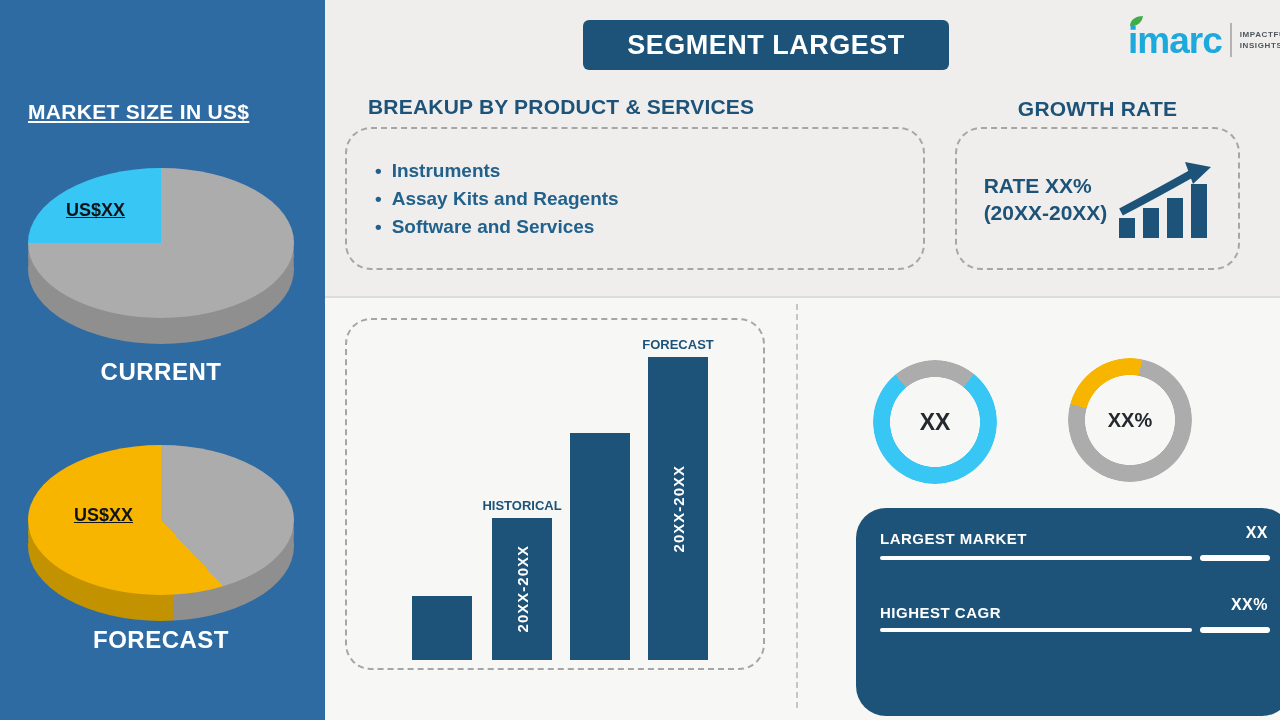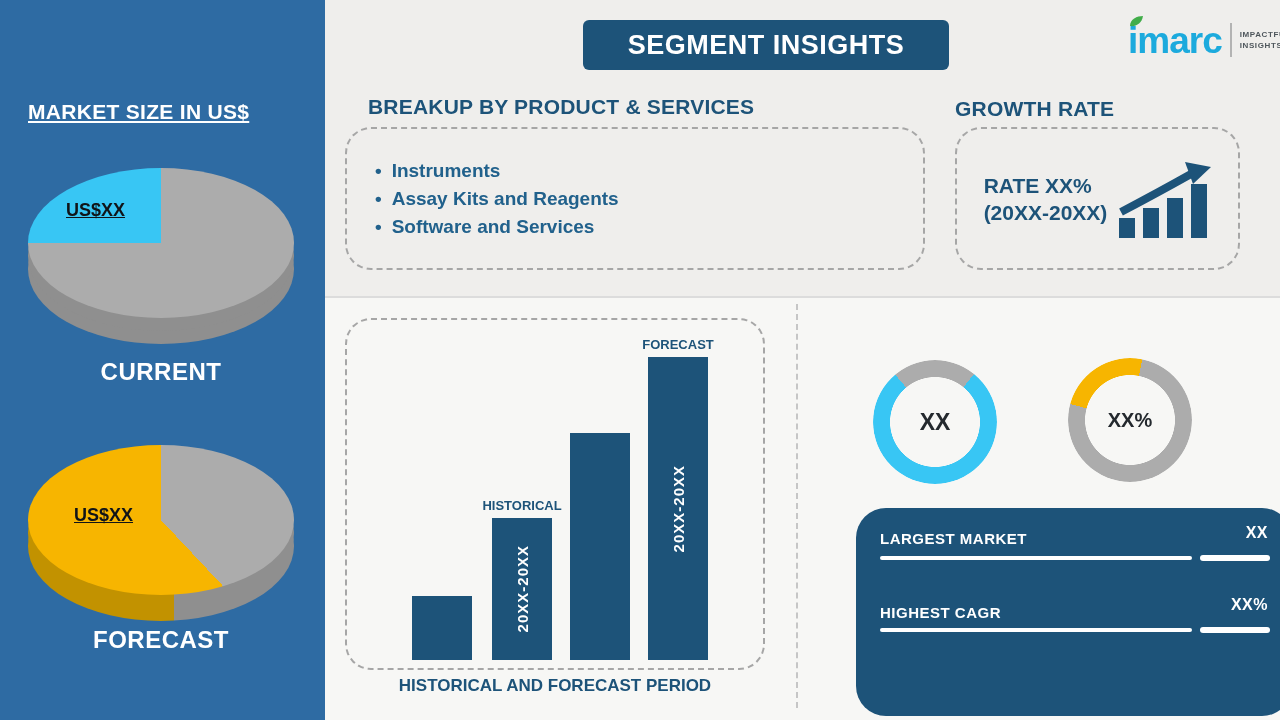--- a/index.html
+++ b/index.html
@@ -33,21 +33,21 @@
   .logo { position:absolute; left:1128px; top:16px; height:48px; display:flex; align-items:center; gap:8px; }
   .wordmark-wrap { position:relative; }
   .wordmark { font-size:37px; font-weight:700; color:var(--imarc-teal); letter-spacing:-1px; line-height:1; }
   .leaf { position:absolute; left:0px; top:-7px; }
   .logo-divider { width:2px; height:34px; background:#b3b3b3; }
   .logo-tagline { display:flex; flex-direction:column; justify-content:center; }
   .logo-tagline span { font-size:8px; font-weight:700; color:#4e565c; letter-spacing:0.6px; line-height:11px; }
   
   .section-heading { position:absolute; color:var(--navy); font-size:21px; font-weight:700; letter-spacing:0.2px; }
   .breakup-heading { left:368px; top:95px; }
-  .growth-heading { left:955px; top:97px; width:285px; }
+  .growth-heading { left:955px; top:97px; width:285px; text-align:center; }
   .dashed-box { position:absolute; border:2px dashed #a6a6a6; border-radius:26px; }
   .breakup-box { left:345px; top:127px; width:580px; height:143px; display:flex; flex-direction:column; justify-content:center; padding-left:28px; gap:6px; }
   .breakup-item { display:flex; align-items:center; gap:10px; color:#21618c; font-size:19px; font-weight:700; }
   .breakup-item .bullet { font-size:19px; }
   
   .growth-box { left:955px; top:127px; width:285px; height:143px; display:flex; align-items:center; justify-content:center; gap:12px; }
   .cagr-text { color:var(--navy); font-size:21px; font-weight:700; line-height:27px; text-align:left; white-space:nowrap; }
   
   .period-box { left:345px; top:318px; width:420px; height:352px; }
   .bar-col { position:absolute; bottom:8px; width:60px; display:flex; flex-direction:column; align-items:center; }
@@ -96,21 +96,21 @@
 
     <div class="pie-wrap forecast">
       <div class="pie-depth depth-gold"></div>
       <div class="pie-mid depth-gold"></div>
       <div class="pie-face" style="background: conic-gradient(rgb(172, 172, 172) 0deg, rgb(172, 172, 172) 136.8deg, rgb(247, 181, 0) 136.8deg, rgb(247, 181, 0) 360deg);"></div>
       <div class="pie-value">US$XX</div>
     </div>
     <div class="pie-caption forecast">FORECAST</div>
   </div>
 
-  <div class="page-title">SEGMENT INSIGHTS</div>
+  <div class="page-title">SEGMENT LARGEST</div>
 
   <div class="logo">
     <div class="wordmark-wrap">
       <span class="wordmark">imarc</span>
       <svg class="leaf" width="16" height="13" viewBox="0 0 16 13">
         <path d="M2 11 C2 4, 9 1, 15 1 C14 8, 8 12, 2 11 Z" fill="var(--leaf-green)"></path>
       </svg>
     </div>
     <div class="logo-divider"></div>
     <div class="logo-tagline">
@@ -164,21 +164,20 @@
     <div class="bar-col b2">
       <div class="bar" style="height: 227px;"></div>
     </div>
     <div class="bar-col b3">
       <div class="bar-cap">FORECAST</div>
       <div class="bar" style="height: 303px;">
         <span class="bar-vtext">20XX-20XX</span>
       </div>
     </div>
   </div>
-  <div class="period-caption">HISTORICAL AND FORECAST PERIOD</div>
 
   <div class="donut-wrap left">
     <div class="donut-ring" style="background: conic-gradient(from 320deg, rgb(172, 172, 172) 0deg, rgb(172, 172, 172) 79.2deg, rgb(56, 198, 244) 79.2deg, rgb(56, 198, 244) 360deg);"></div>
     <div class="donut-label">XX</div>
   </div>
   <div class="donut-wrap right">
     <div class="donut-ring" style="background: conic-gradient(from 285deg, rgb(247, 181, 0) 0deg, rgb(247, 181, 0) 86.4deg, rgb(172, 172, 172) 86.4deg, rgb(172, 172, 172) 360deg);"></div>
     <div class="donut-label">XX%</div>
   </div>
 

